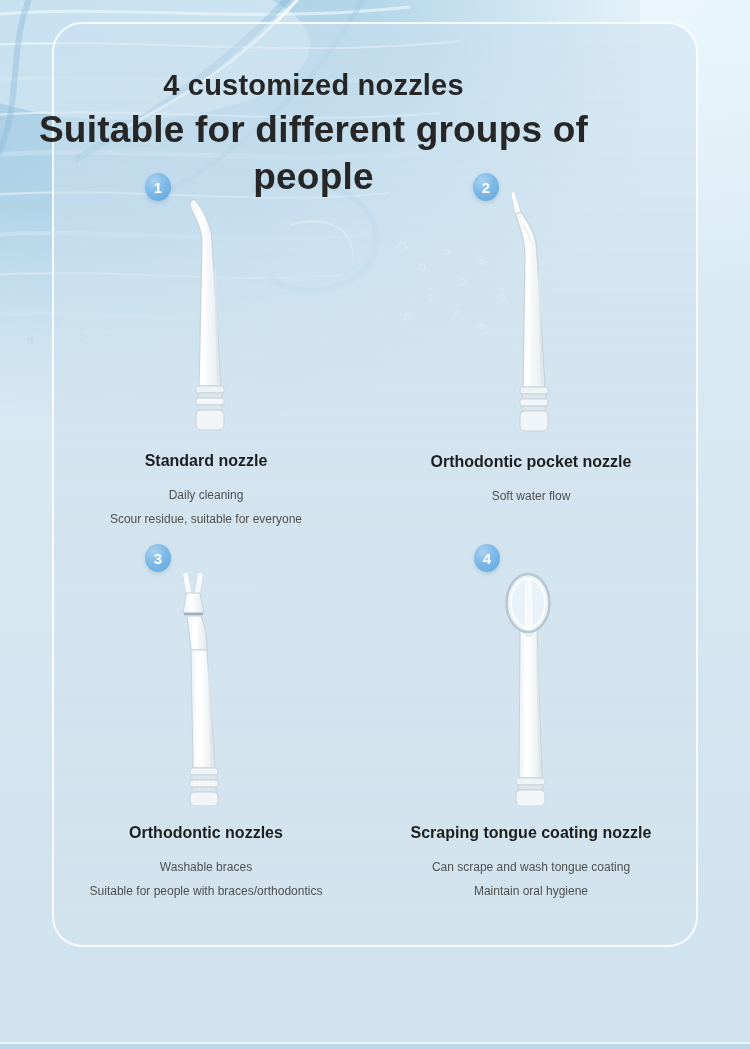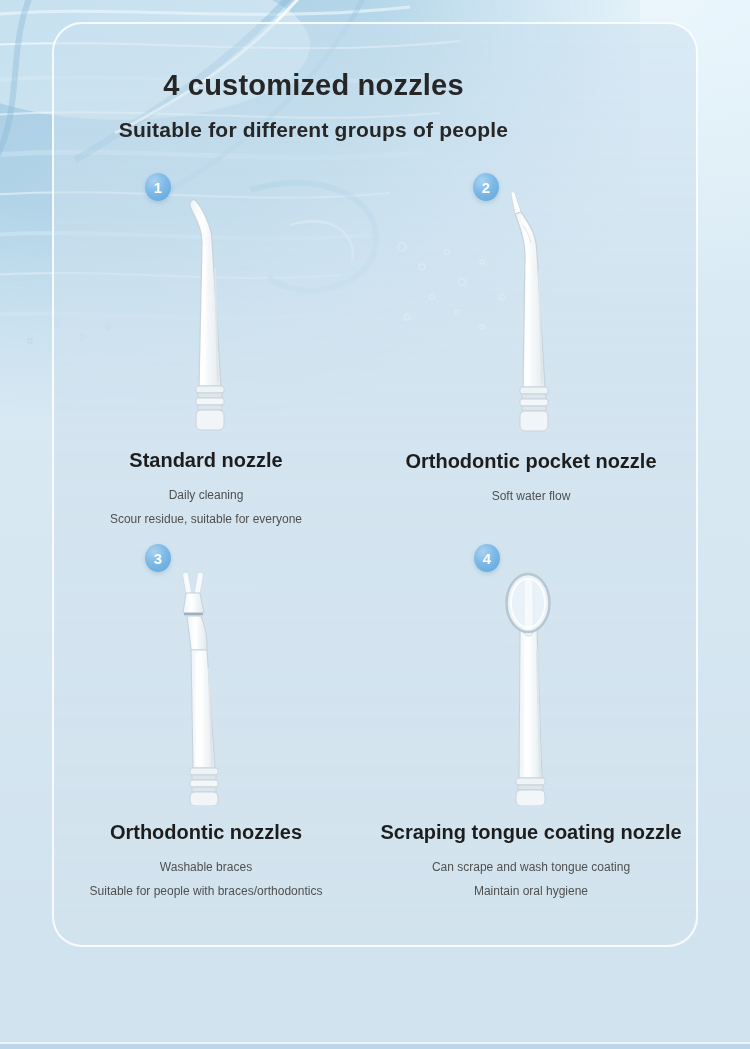--- a/index.html
+++ b/index.html
@@ -13,42 +13,42 @@
   }
   .water { position:absolute; left:-10px; top:-15px; z-index:1; }
   .card {
     position:absolute; left:52px; top:22px; width:646px; height:925px; z-index:2;
     border-radius:30px;
     border:2px solid rgba(255,255,255,0.85);
     background:linear-gradient(180deg, rgba(201,223,238,0.50) 0%, rgba(209,226,238,0.62) 45%, rgba(211,227,238,0.70) 100%);
   }
   .title-block { position:absolute; top:64px; left:0; width:627px; text-align:center; z-index:3; color:#262626; }
   .title-line1 { font-size:29px; font-weight:600; line-height:42px; letter-spacing:0.2px; }
-  .title-line2 { font-size:21px; font-weight:600; line-height:47px; letter-spacing:0.2px; }
+  .title-line2 { font-size:37px; font-weight:600; line-height:47px; letter-spacing:0.2px; }
   .badge {
     position:absolute; z-index:4; width:26px; height:28px; border-radius:50%;
     background:radial-gradient(circle at 35% 28%, #a9d2ef 0%, #7db9e6 45%, #5ea6da 100%);
     color:#ffffff; font-size:15px; font-weight:700;
     display:flex; align-items:center; justify-content:center;
     box-shadow:0 2px 4px rgba(90,140,180,0.28);
   }
   #badge-1 { left:145px; top:173px; }
   #badge-2 { left:473px; top:173px; }
   #badge-3 { left:145px; top:544px; }
   #badge-4 { left:474px; top:544px; }
   .quad { position:absolute; width:350px; z-index:3; display:flex; flex-direction:column; align-items:center; text-align:center; }
   #quad-1 { left:31px;  top:170px; }
   #quad-2 { left:356px; top:170px; }
   #quad-3 { left:31px;  top:542px; }
   #quad-4 { left:356px; top:542px; }
   #quad-1 .nozzle-art { margin-top:28px; }
   #quad-2 .nozzle-art { margin-top:21px; }
   #quad-3 .nozzle-art { margin-top:26px; }
   #quad-4 .nozzle-art { margin-top:28px; }
-  .nz-name { font-size:20px; font-weight:600; color:#1d1d1d; line-height:27px; margin-top:15px; }
+  .nz-name { font-size:16px; font-weight:600; color:#1d1d1d; line-height:27px; margin-top:15px; }
   #quad-3 .nz-name, #quad-4 .nz-name { margin-top:13px; }
   .nz-desc { font-size:12px; color:#4f4f4f; line-height:24px; margin-top:9px; font-weight:400; }
   .bottom-strip { position:absolute; left:0; bottom:0; width:750px; height:5px; background:#bcd6e9; z-index:5; }
   .bottom-strip::before { content:""; position:absolute; top:-2px; left:0; width:100%; height:2px; background:rgba(240,248,252,0.8); }
 </style>
 </head>
 <body>
 
 <svg class="water" width="650" height="430" viewBox="0 0 650 430" xmlns="http://www.w3.org/2000/svg">
   <defs>

